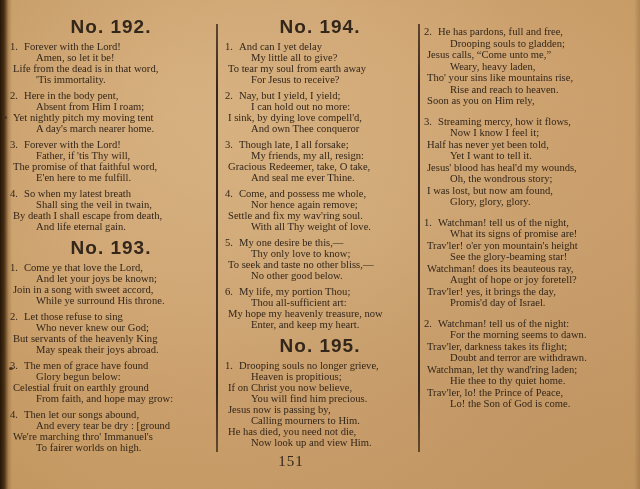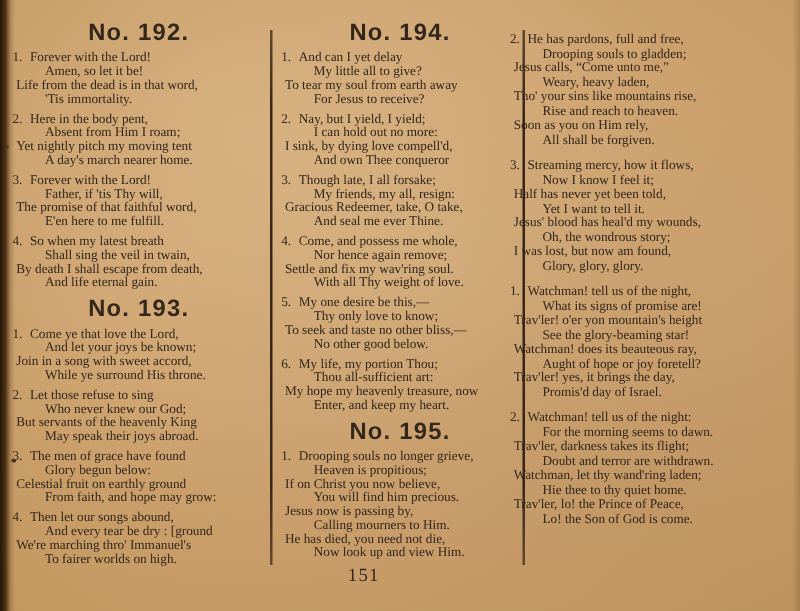--- a/index.html
+++ b/index.html
@@ -24,21 +24,21 @@
   }
   .divider{
     position:absolute;top:24px;height:428px;width:2px;
     background:linear-gradient(180deg,rgba(56,38,20,0.75),#38261a 15%,#38261a 85%,rgba(56,38,20,0.7));
   }
   .d1{left:216px;}
   .d2{left:418px;}
   .col{position:absolute;}
   .col1{left:10px;top:16px;width:202px;}
   .col2{left:225px;top:16px;width:190px;}
-  .col3{left:408px;top:26px;width:212px;}
+  .col3{left:424px;top:26px;width:212px;}
   .hymn-title{
     text-align:center;
     font-family:"Liberation Sans","DejaVu Sans",sans-serif;
     font-weight:bold;
     font-size:19px;
     line-height:22px;
     letter-spacing:1px;
     margin:0 0 3px 0;
   }
   .stanza + .hymn-title{margin-top:2px;}
@@ -177,21 +177,20 @@
     </div>
   <div class="col col3">
       <div class="stanza">
         <div class="line first"><span class="num">2.</span><span>He has pardons, full and free,</span></div>
         <div class="line even">Drooping souls to gladden;</div>
         <div class="line odd">Jesus calls, “Come unto me,”</div>
         <div class="line even">Weary, heavy laden,</div>
         <div class="line odd">Tho' your sins like mountains rise,</div>
         <div class="line even">Rise and reach to heaven.</div>
         <div class="line odd">Soon as you on Him rely,</div>
-        <div class="line even">All shall be forgiven.</div>
       </div>
       <div class="stanza">
         <div class="line first"><span class="num">3.</span><span>Streaming mercy, how it flows,</span></div>
         <div class="line even">Now I know I feel it;</div>
         <div class="line odd">Half has never yet been told,</div>
         <div class="line even">Yet I want to tell it.</div>
         <div class="line odd">Jesus' blood has heal'd my wounds,</div>
         <div class="line even">Oh, the wondrous story;</div>
         <div class="line odd">I was lost, but now am found,</div>
         <div class="line even">Glory, glory, glory.</div>

